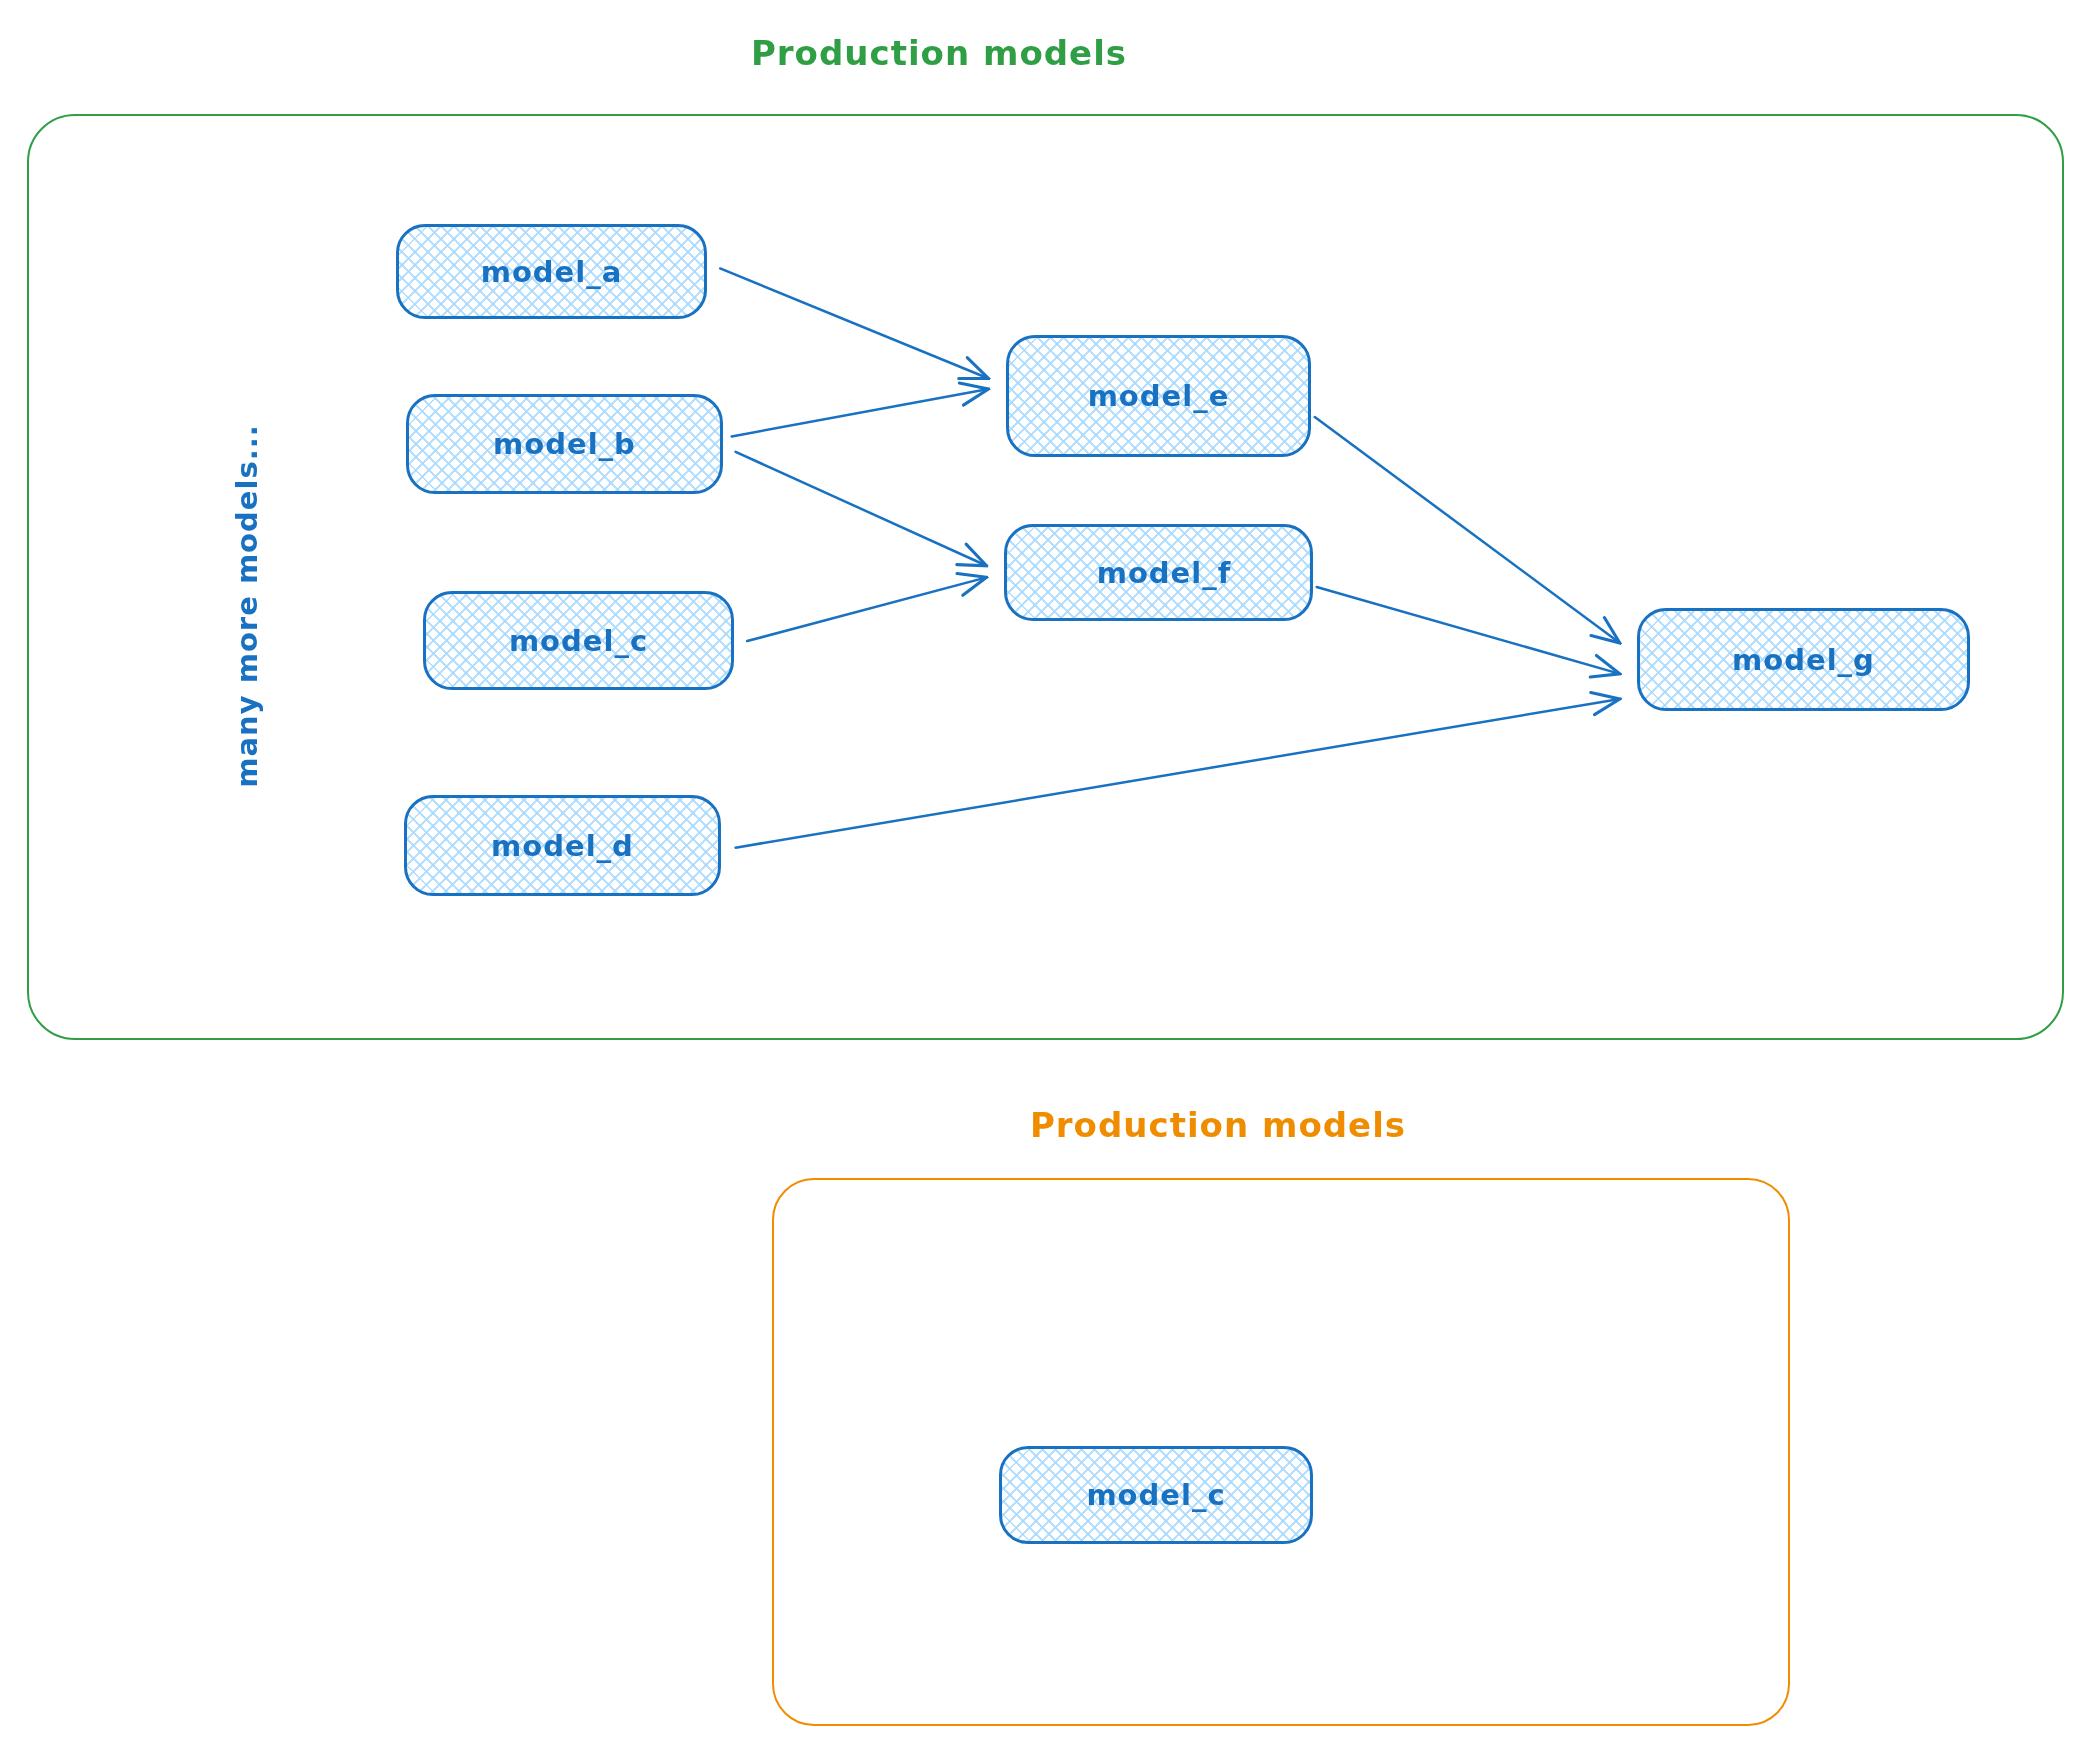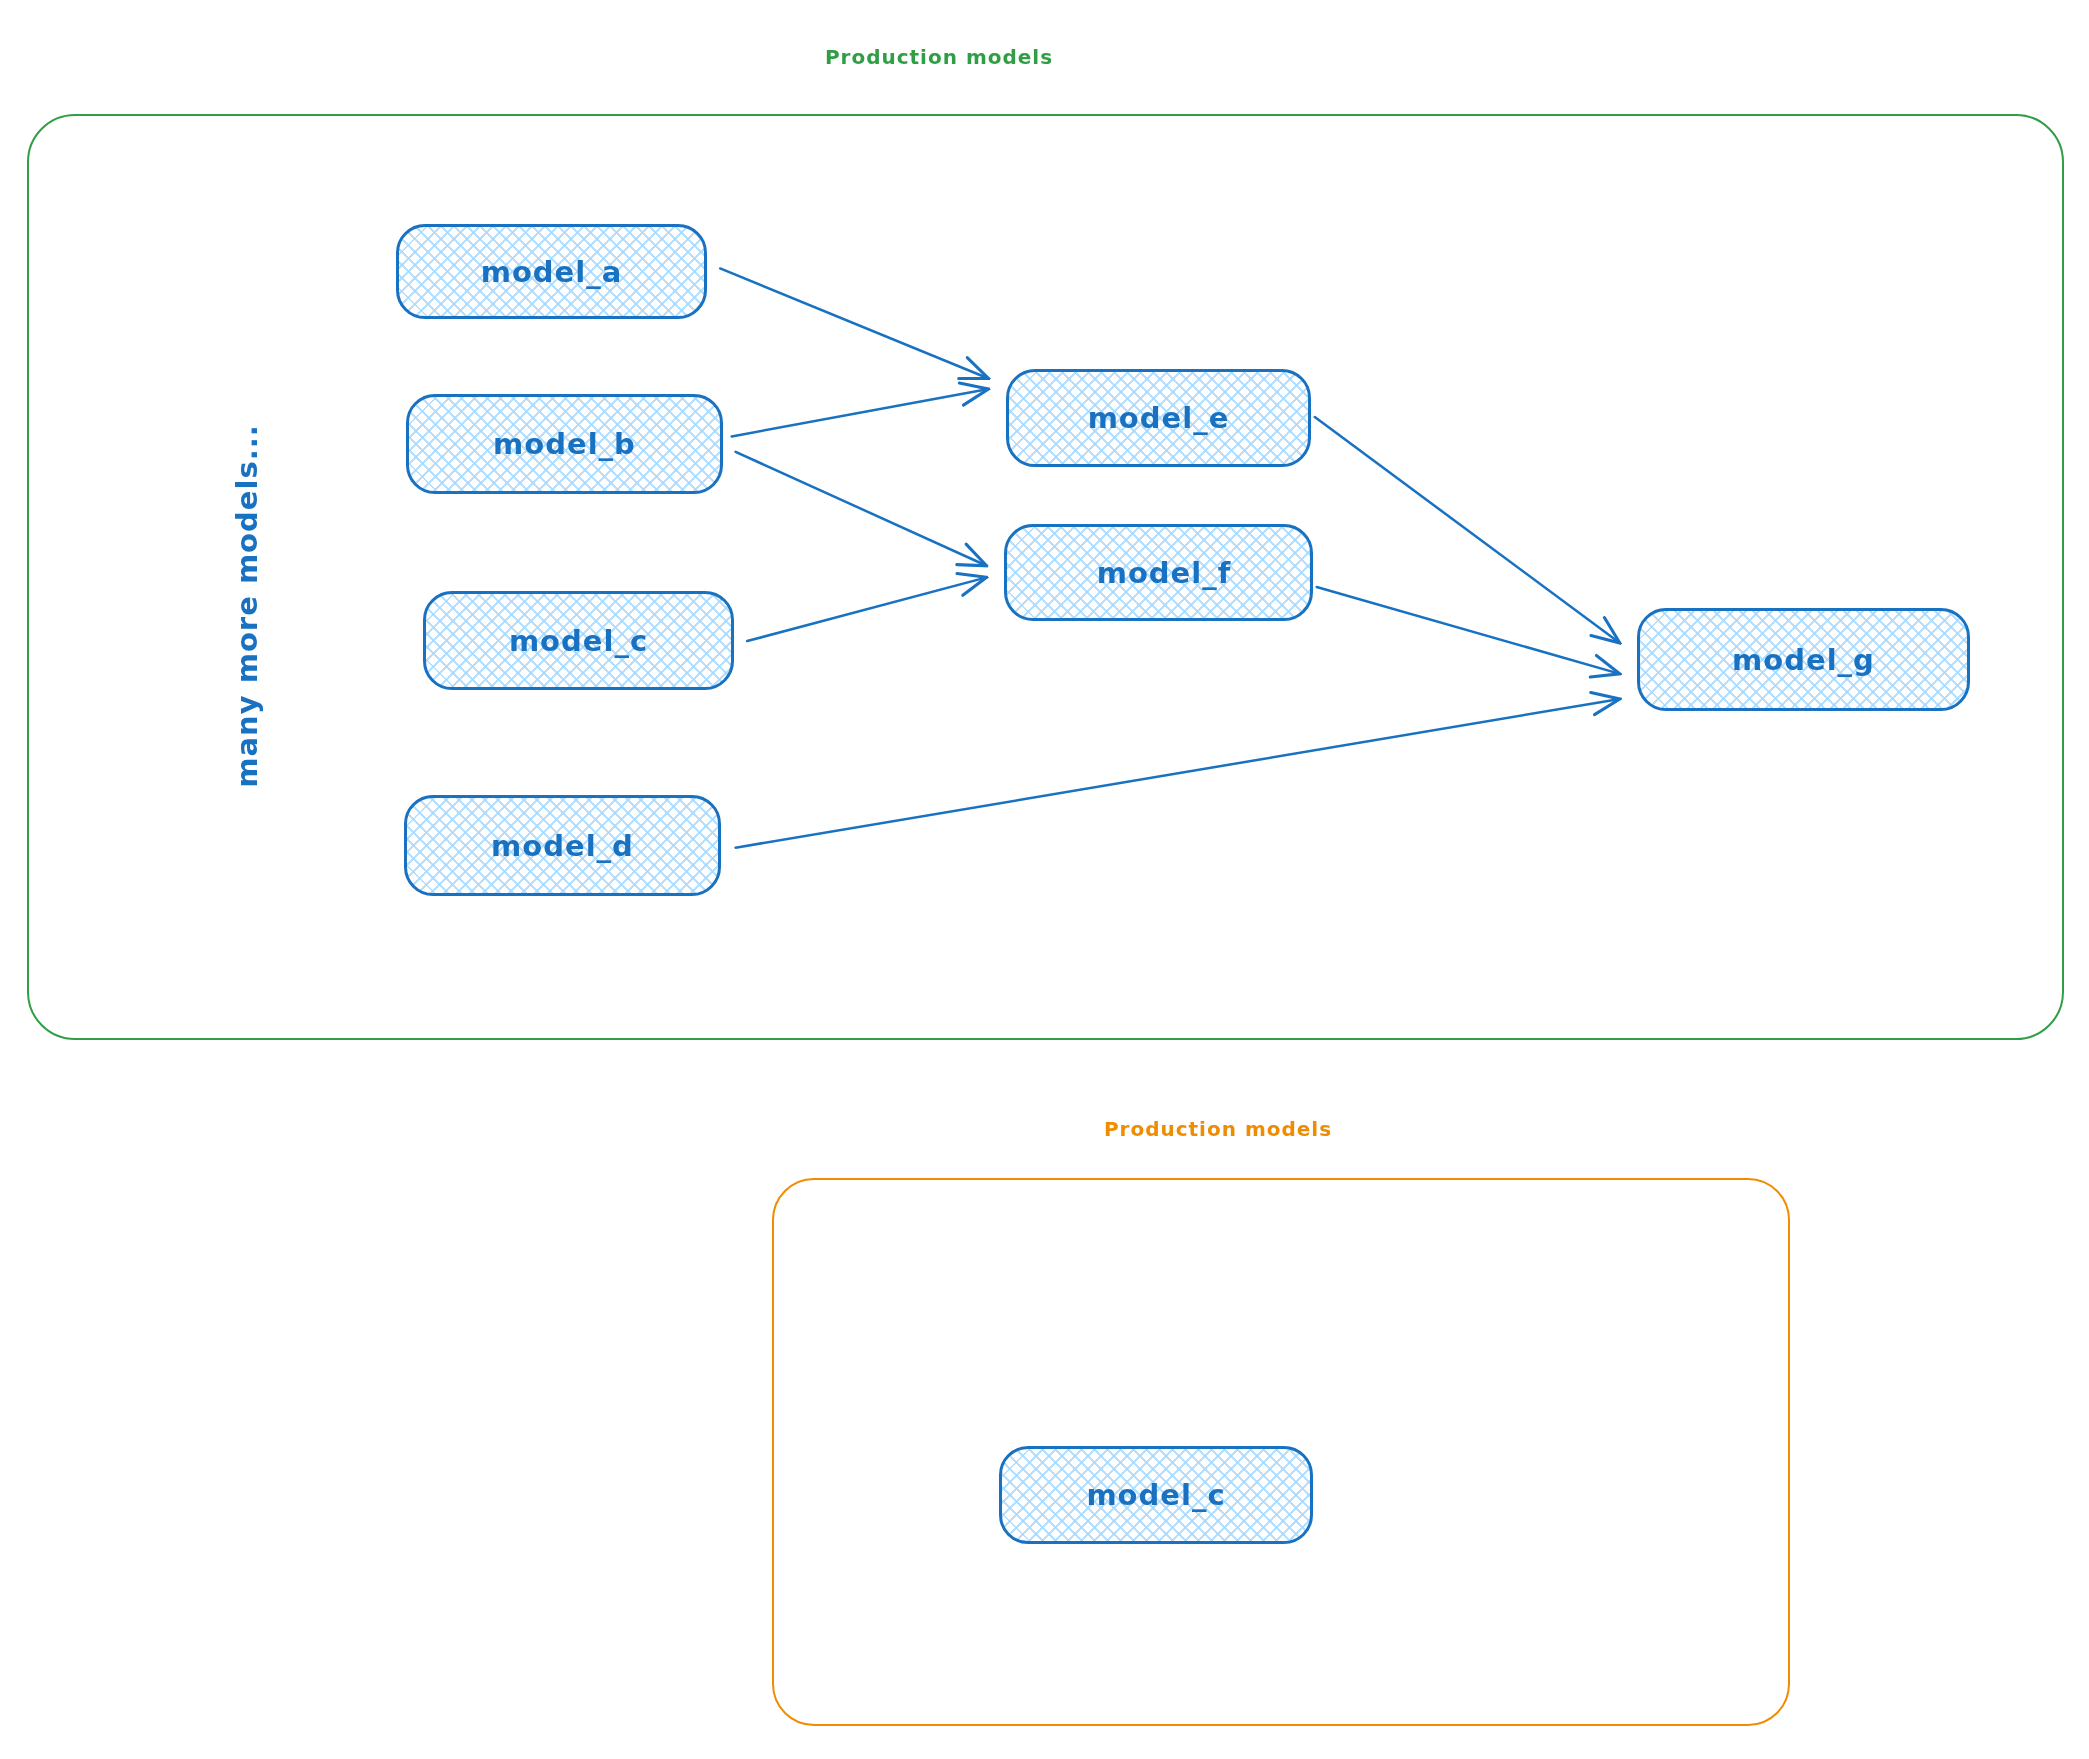--- a/index.html
+++ b/index.html
@@ -32,24 +32,23 @@
     width: 1014px; height: 544px;
     border: 2.9px solid #f08c00;
     border-radius: 42px;
   }
 
   
   .section-title {
     position: absolute;
     transform: translateX(-50%);
     white-space: nowrap;
-    font-size: 20px;
+    font-size: 34px;
     font-weight: bold;
     letter-spacing: 1px;
-    margin-top: 12px;
   }
   .production-title { left: 939px; top: 33px; color: #2f9e44; }
   .development-title { left: 1218px; top: 1105px; color: #f08c00; }
 
   
   .side-note {
     position: absolute;
     left: 247px; top: 606px;
     transform: translate(-50%, -50%) rotate(-90deg);
     white-space: nowrap;
@@ -75,21 +74,21 @@
     background-color: #ffffff;
     background-image:
       repeating-linear-gradient(45deg,  rgba(165,216,255,0.80) 0px, rgba(165,216,255,0.80) 2.1px, rgba(255,255,255,0) 2.1px, rgba(255,255,255,0) 9.2px),
       repeating-linear-gradient(135deg, rgba(165,216,255,0.80) 0px, rgba(165,216,255,0.80) 2.1px, rgba(255,255,255,0) 2.1px, rgba(255,255,255,0) 9.2px);
     z-index: 2;
   }
   .node-model-a      { left: 396px;  top: 224px;  width: 311px; height: 95px; }
   .node-model-b      { left: 406px;  top: 394px;  width: 317px; height: 100px; }
   .node-model-c      { left: 423px;  top: 591px;  width: 311px; height: 99px; }
   .node-model-d      { left: 404px;  top: 795px;  width: 317px; height: 101px; }
-  .node-model-e      { left: 1006px; top: 335px;  width: 305px; height: 98px; margin-top: 34px; }
+  .node-model-e      { left: 1006px; top: 335px;  width: 305px; height: 122px; }
   .node-model-f      { left: 1004px; top: 524px;  width: 309px; height: 97px; padding-left: 11px; }
   .node-model-g      { left: 1637px; top: 608px;  width: 333px; height: 103px; }
   .node-dev-model-c  { left: 999px; top: 1446px; width: 314px; height: 98px; }
 
   
   #edges {
     position: absolute;
     left: 0; top: 0;
     width: 2089px;
     height: 1759px;

